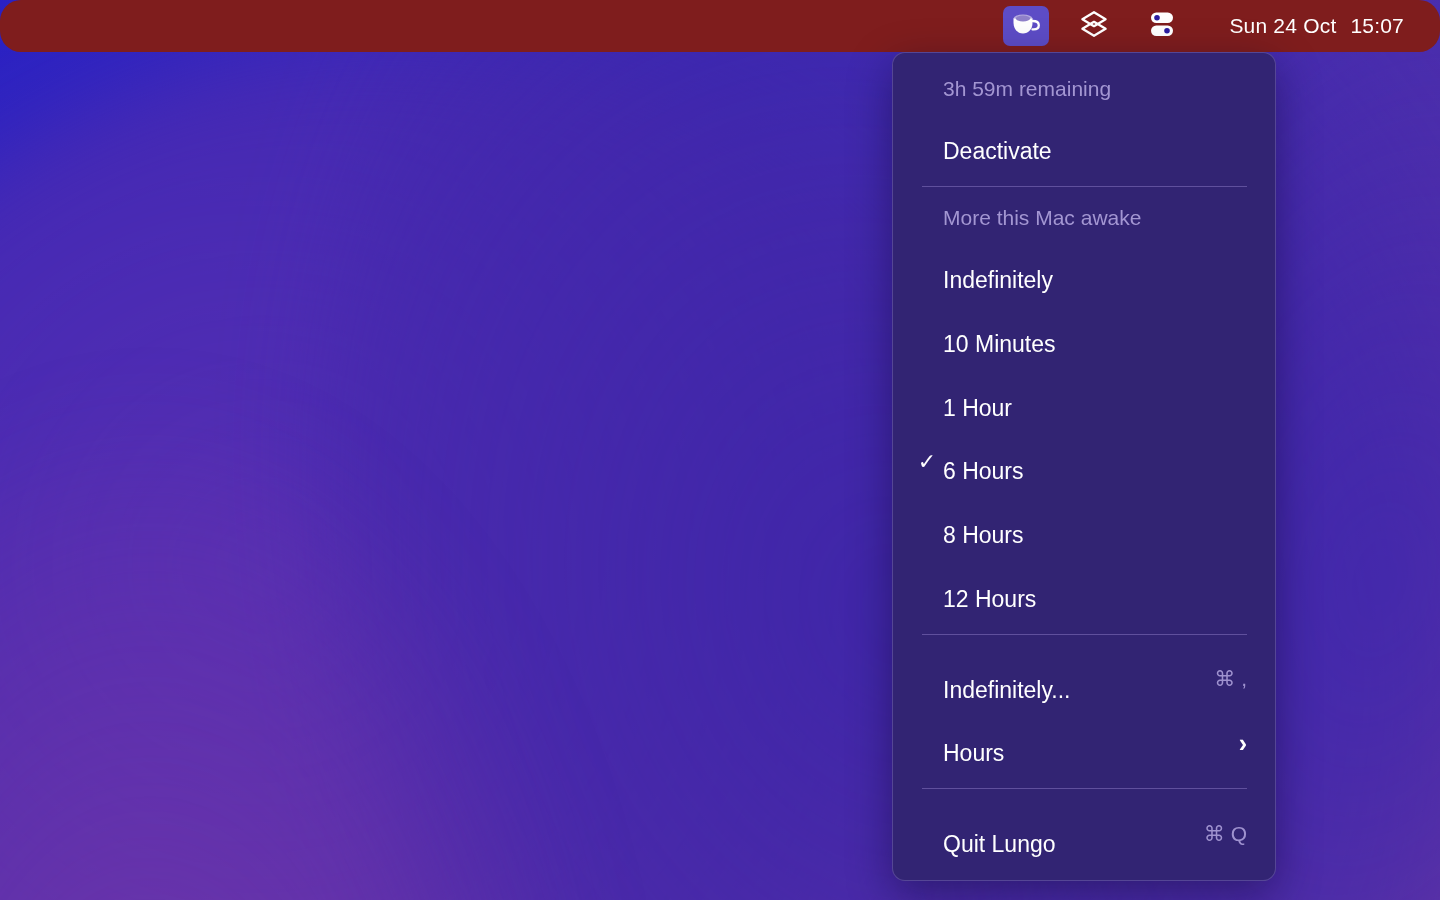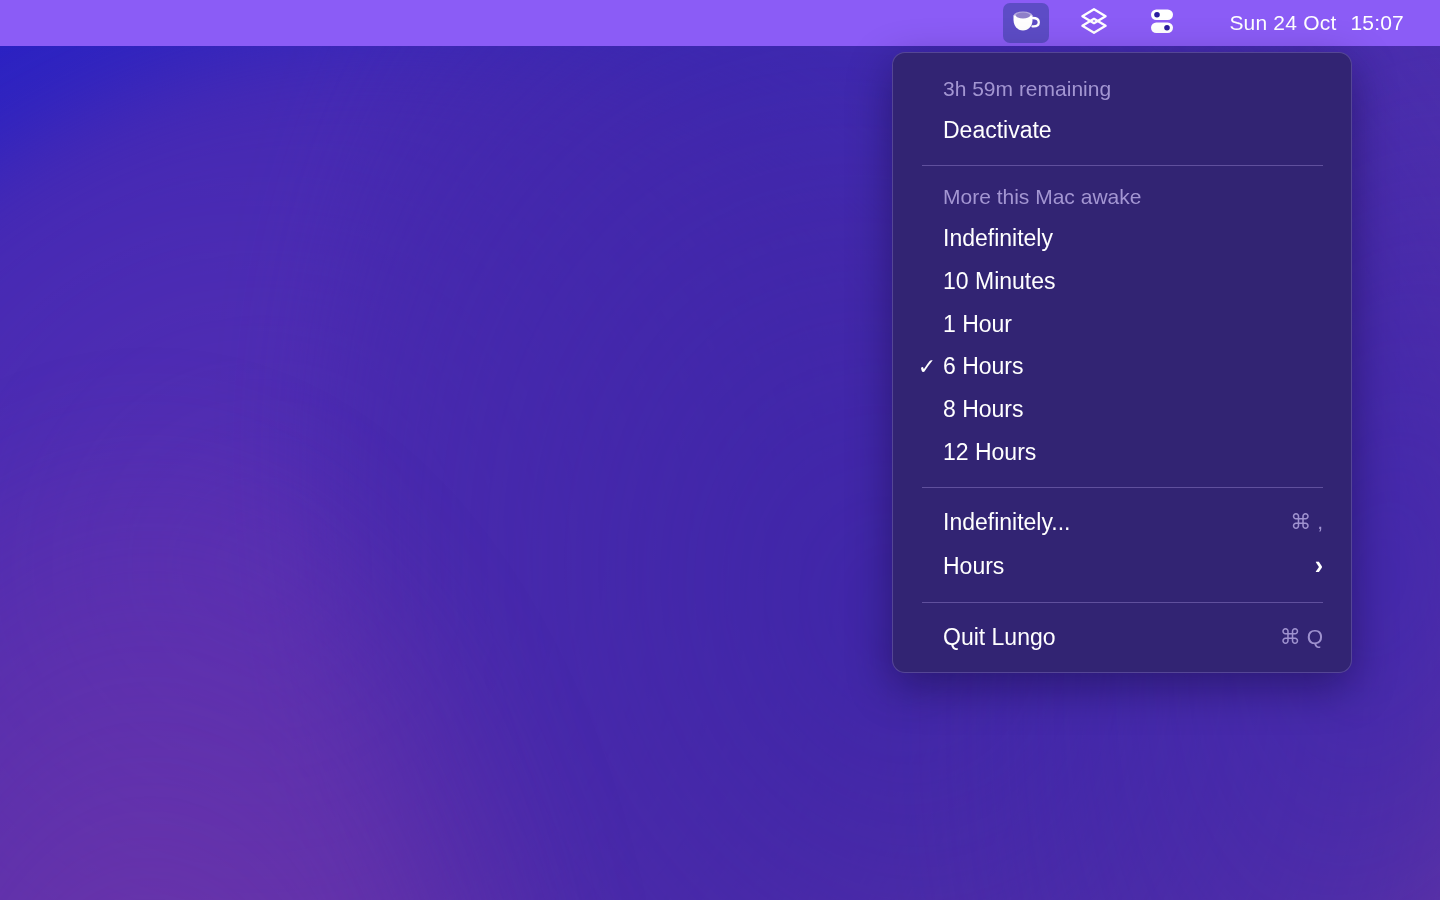--- a/index.html
+++ b/index.html
@@ -38,25 +38,26 @@
   }
   .wave-d {
     width:800px; height:1400px;
     left:980px; top:-120px;
     background:radial-gradient(ellipse at 50% 50%, rgba(52,34,176,.55) 0%, rgba(52,34,176,.22) 55%, rgba(52,34,176,0) 78%);
     transform:rotate(12deg);
   }
 
   
   #menubar {
-    position:absolute; top:0; left:0; right:0; height:46px;
-    background:#8b5cf6;
+    position:absolute; top:0; left:0; right:0; height:52px;
+    background:#7f1d1d;
     display:flex; align-items:center; justify-content:flex-end;
     padding-right:36px;
     z-index:20;
+    border-radius:21px;
   }
   .mb-icon-btn {
     width:46px; height:40px;
     display:flex; align-items:center; justify-content:center;
     border-radius:7px;
     margin-right:22px;
   }
   .mb-icon-btn.active { background:#5d4cc6; }
   .mb-clock {
     color:#ffffff;
@@ -64,21 +65,21 @@
     letter-spacing:.2px;
     display:flex; align-items:center; gap:14px;
     margin-left:22px;
     white-space:nowrap;
   }
 
   
   #lungo-menu {
     position:absolute;
     left:892px; top:52px;
-    width:460px;
+    width:384px;
     background:#322473;
     border:1px solid rgba(168,150,230,.30);
     border-radius:13px;
     box-shadow:0 14px 44px rgba(10,5,40,.42);
     padding:18px 0 14px 0;
     z-index:30;
   }
   .menu-label {
     color:#a396d2;
     font-size:21px;
@@ -92,21 +93,21 @@
     color:#ffffff;
     font-size:23px;
     line-height:1.25;
     white-space:nowrap;
   }
   .row-check {
     width:32px; flex:0 0 32px;
     display:flex; align-items:center; justify-content:center;
     color:#ffffff; font-size:22px;
   }
-  .row-label { flex:1 1 auto; }
+  .row-label { flex:1 1 auto;margin-top:21px; }
   .row-accessory {
     color:#9f92cf;
     font-size:21px;
     display:flex; align-items:center; gap:5px;
     margin-left:18px;
   }
   .row-accessory.bright { color:#ffffff; font-size:25px; font-weight:bold; }
   .menu-sep {
     height:1px;
     background:rgba(170,152,226,.38);

